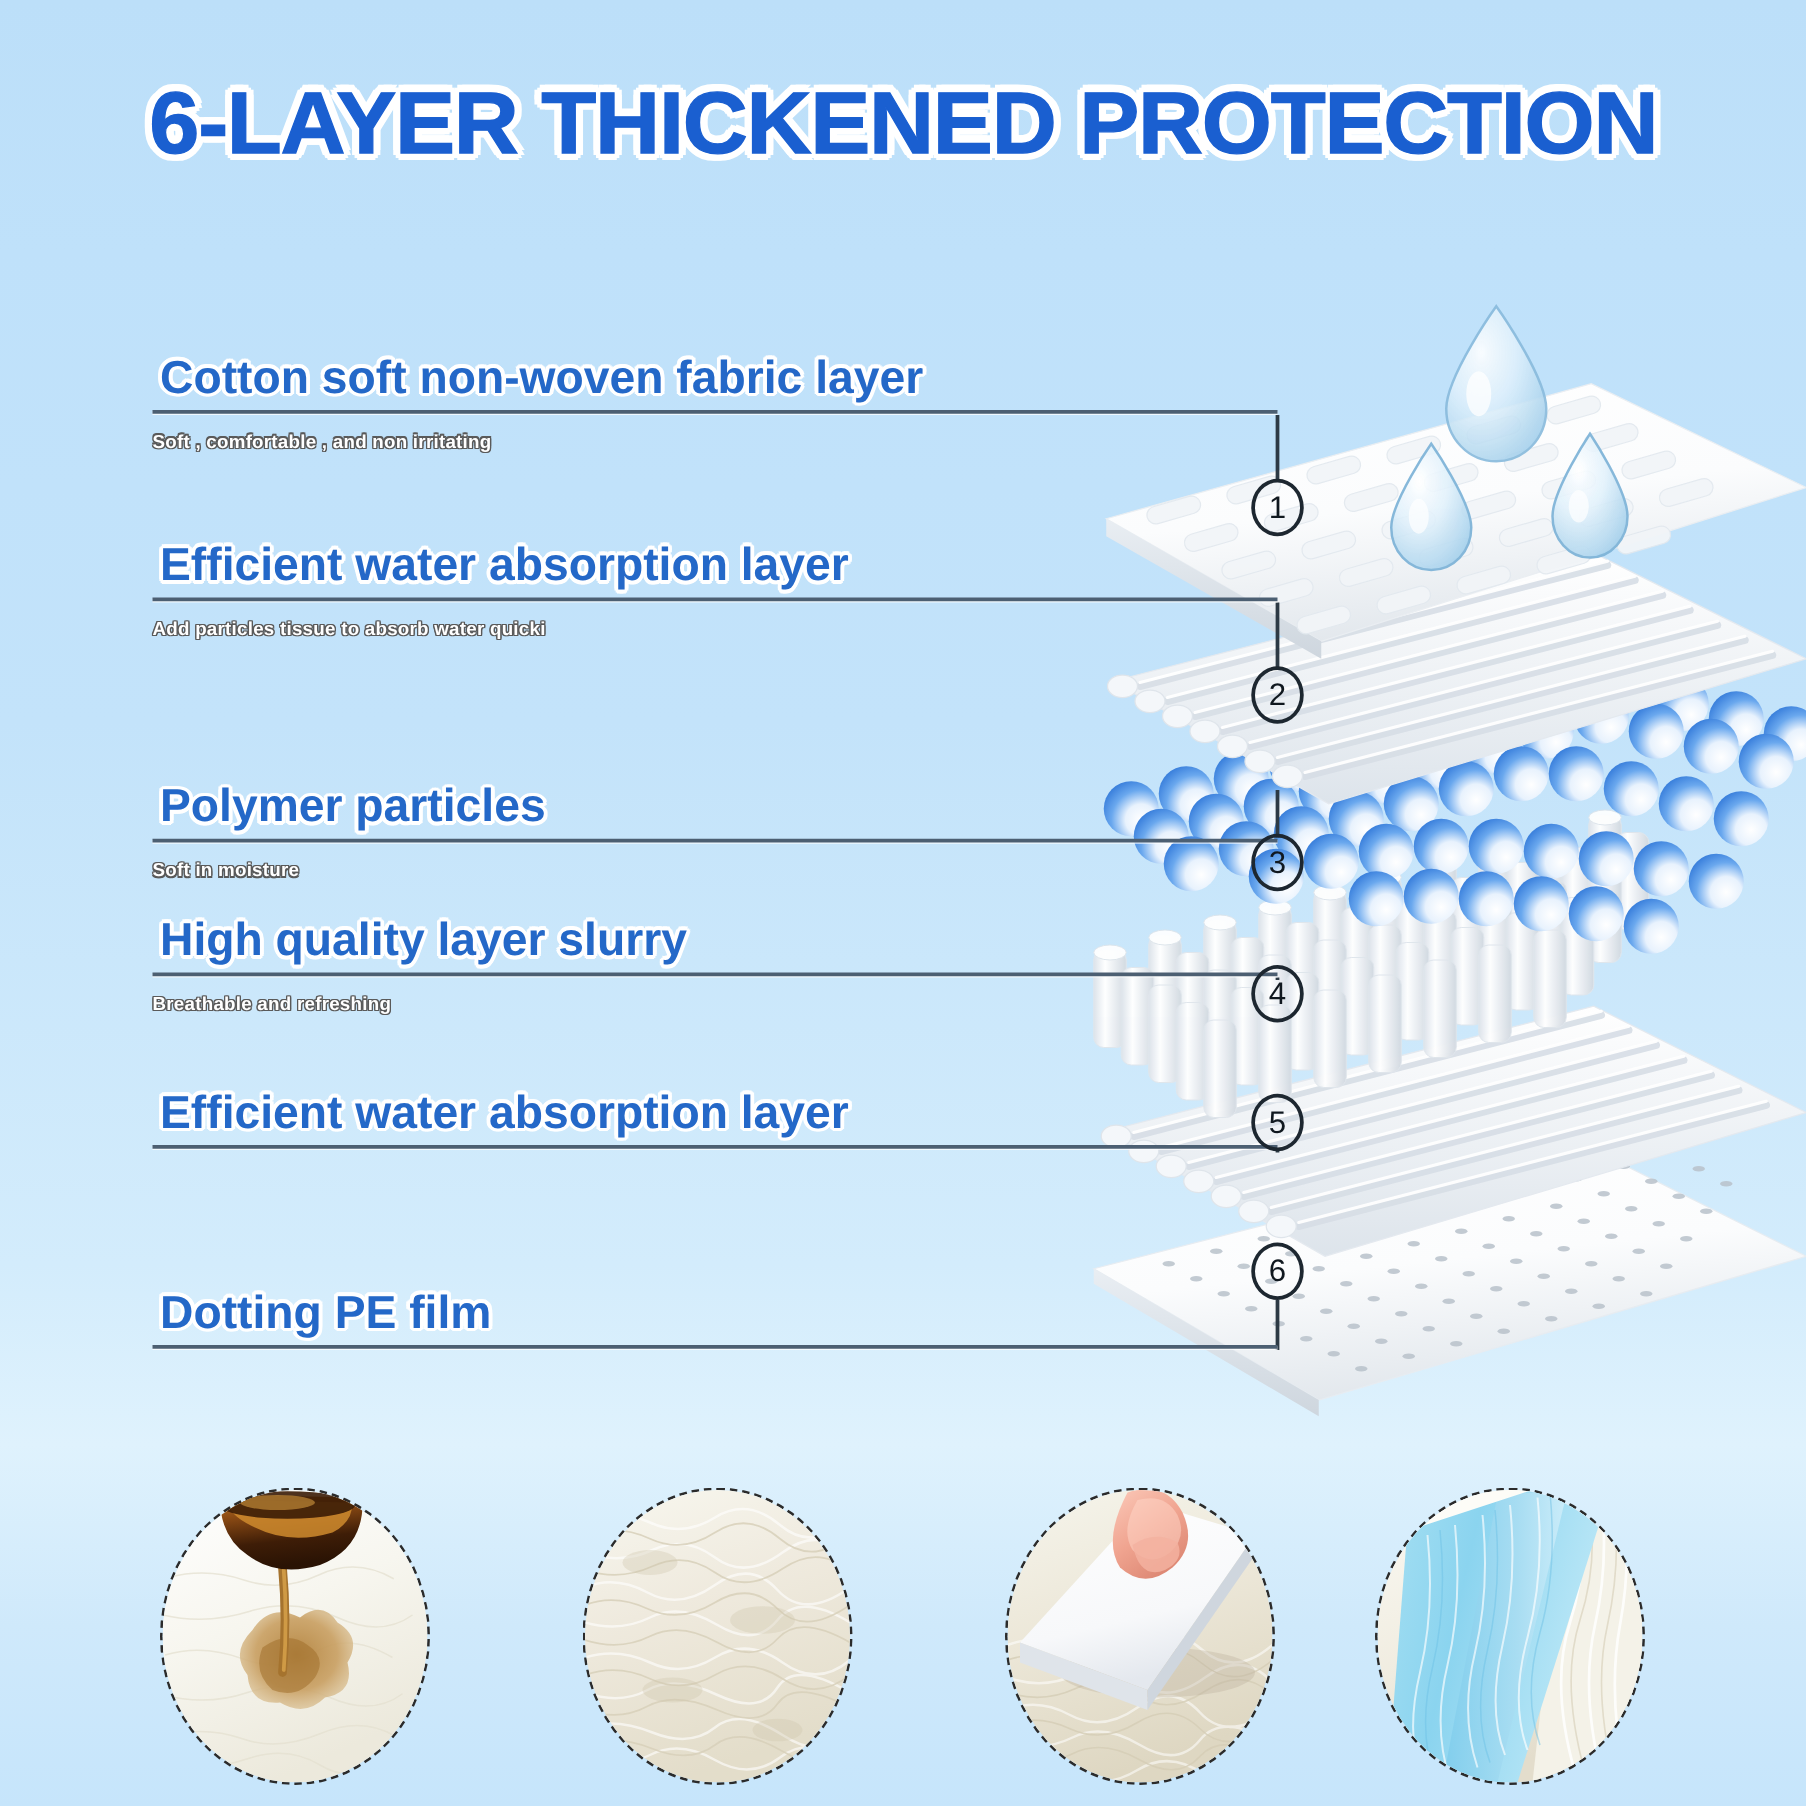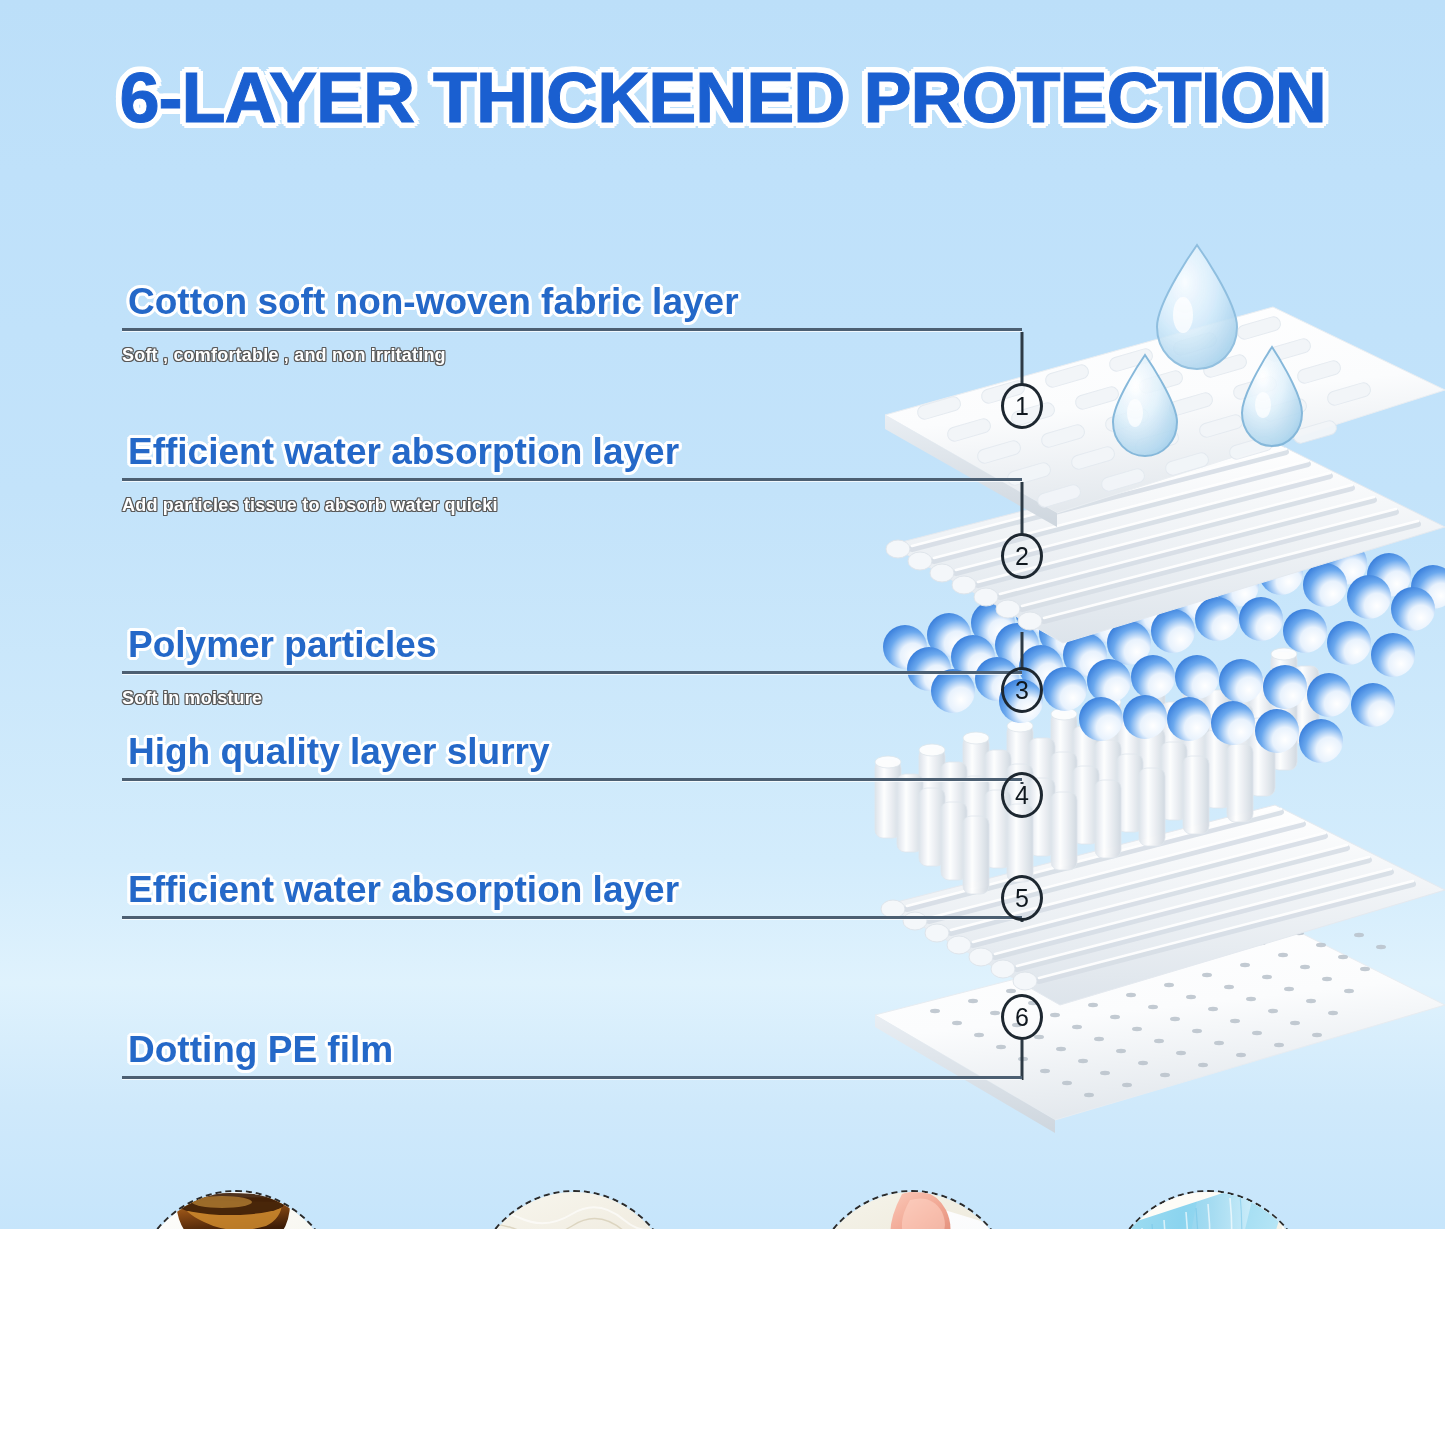--- a/index.html
+++ b/index.html
@@ -9,21 +9,21 @@
   body {
     width: 1445px;
     height: 1445px;
     font-family: "Liberation Sans", sans-serif;
     overflow: hidden;
   }
 
   #page {
     position: relative;
     width: 1445px;
-    height: 1229px;
+    height: 1445px;
     background: linear-gradient(to bottom,
         #bcdff9 0%,
         #bfe1fa 14%,
         #c3e3fa 40%,
         #d3ecfc 70%,
         #dff2fd 80%,
         #cfe9fb 90%,
         #c6e5fb 100%);
     overflow: hidden;
   }
@@ -89,21 +89,21 @@
   .layer-rule {
     margin-top: 8px;
     height: 3px;
     background: #4c5f72;
     box-shadow: 0 1px 0 rgba(255,255,255,0.75);
   }
   .layer-sub {
     margin-top: 14px;
     font-family: "Liberation Sans", sans-serif;
     font-weight: bold;
-    font-size: 18px;
+    font-size: 15px;
     color: #ffffff;
     letter-spacing: 0.2px;
     white-space: nowrap;
     text-shadow:
        1px 0 0 #5a5a5a, -1px 0 0 #5a5a5a,
        0 1px 0 #5a5a5a, 0 -1px 0 #5a5a5a,
        1px 1px 0 #5a5a5a, -1px 1px 0 #5a5a5a,
        1px -1px 0 #5a5a5a, -1px -1px 0 #5a5a5a;
   }
 
@@ -604,20 +604,21 @@
     <div class="layer-rule" style="width:900px;"></div>
     <div class="layer-sub">Soft in moisture</div>
   </div>
   <div class="marker-circle" style="left:1001px; top:667px;">
     <span>3</span>
   </div>
 
   <div class="layer-block" style="top:733px;">
     <div class="layer-heading">High quality layer slurry</div>
     <div class="layer-rule" style="width:900px;"></div>
+    <div class="layer-sub">Breathable and refreshing</div>
   </div>
   <div class="marker-circle" style="left:1001px; top:772px;">
     <span>4</span>
   </div>
 
   <div class="layer-block" style="top:871px;">
     <div class="layer-heading">Efficient water absorption layer</div>
     <div class="layer-rule" style="width:900px;"></div>
   </div>
   <div class="marker-circle" style="left:1001px; top:875px;">

